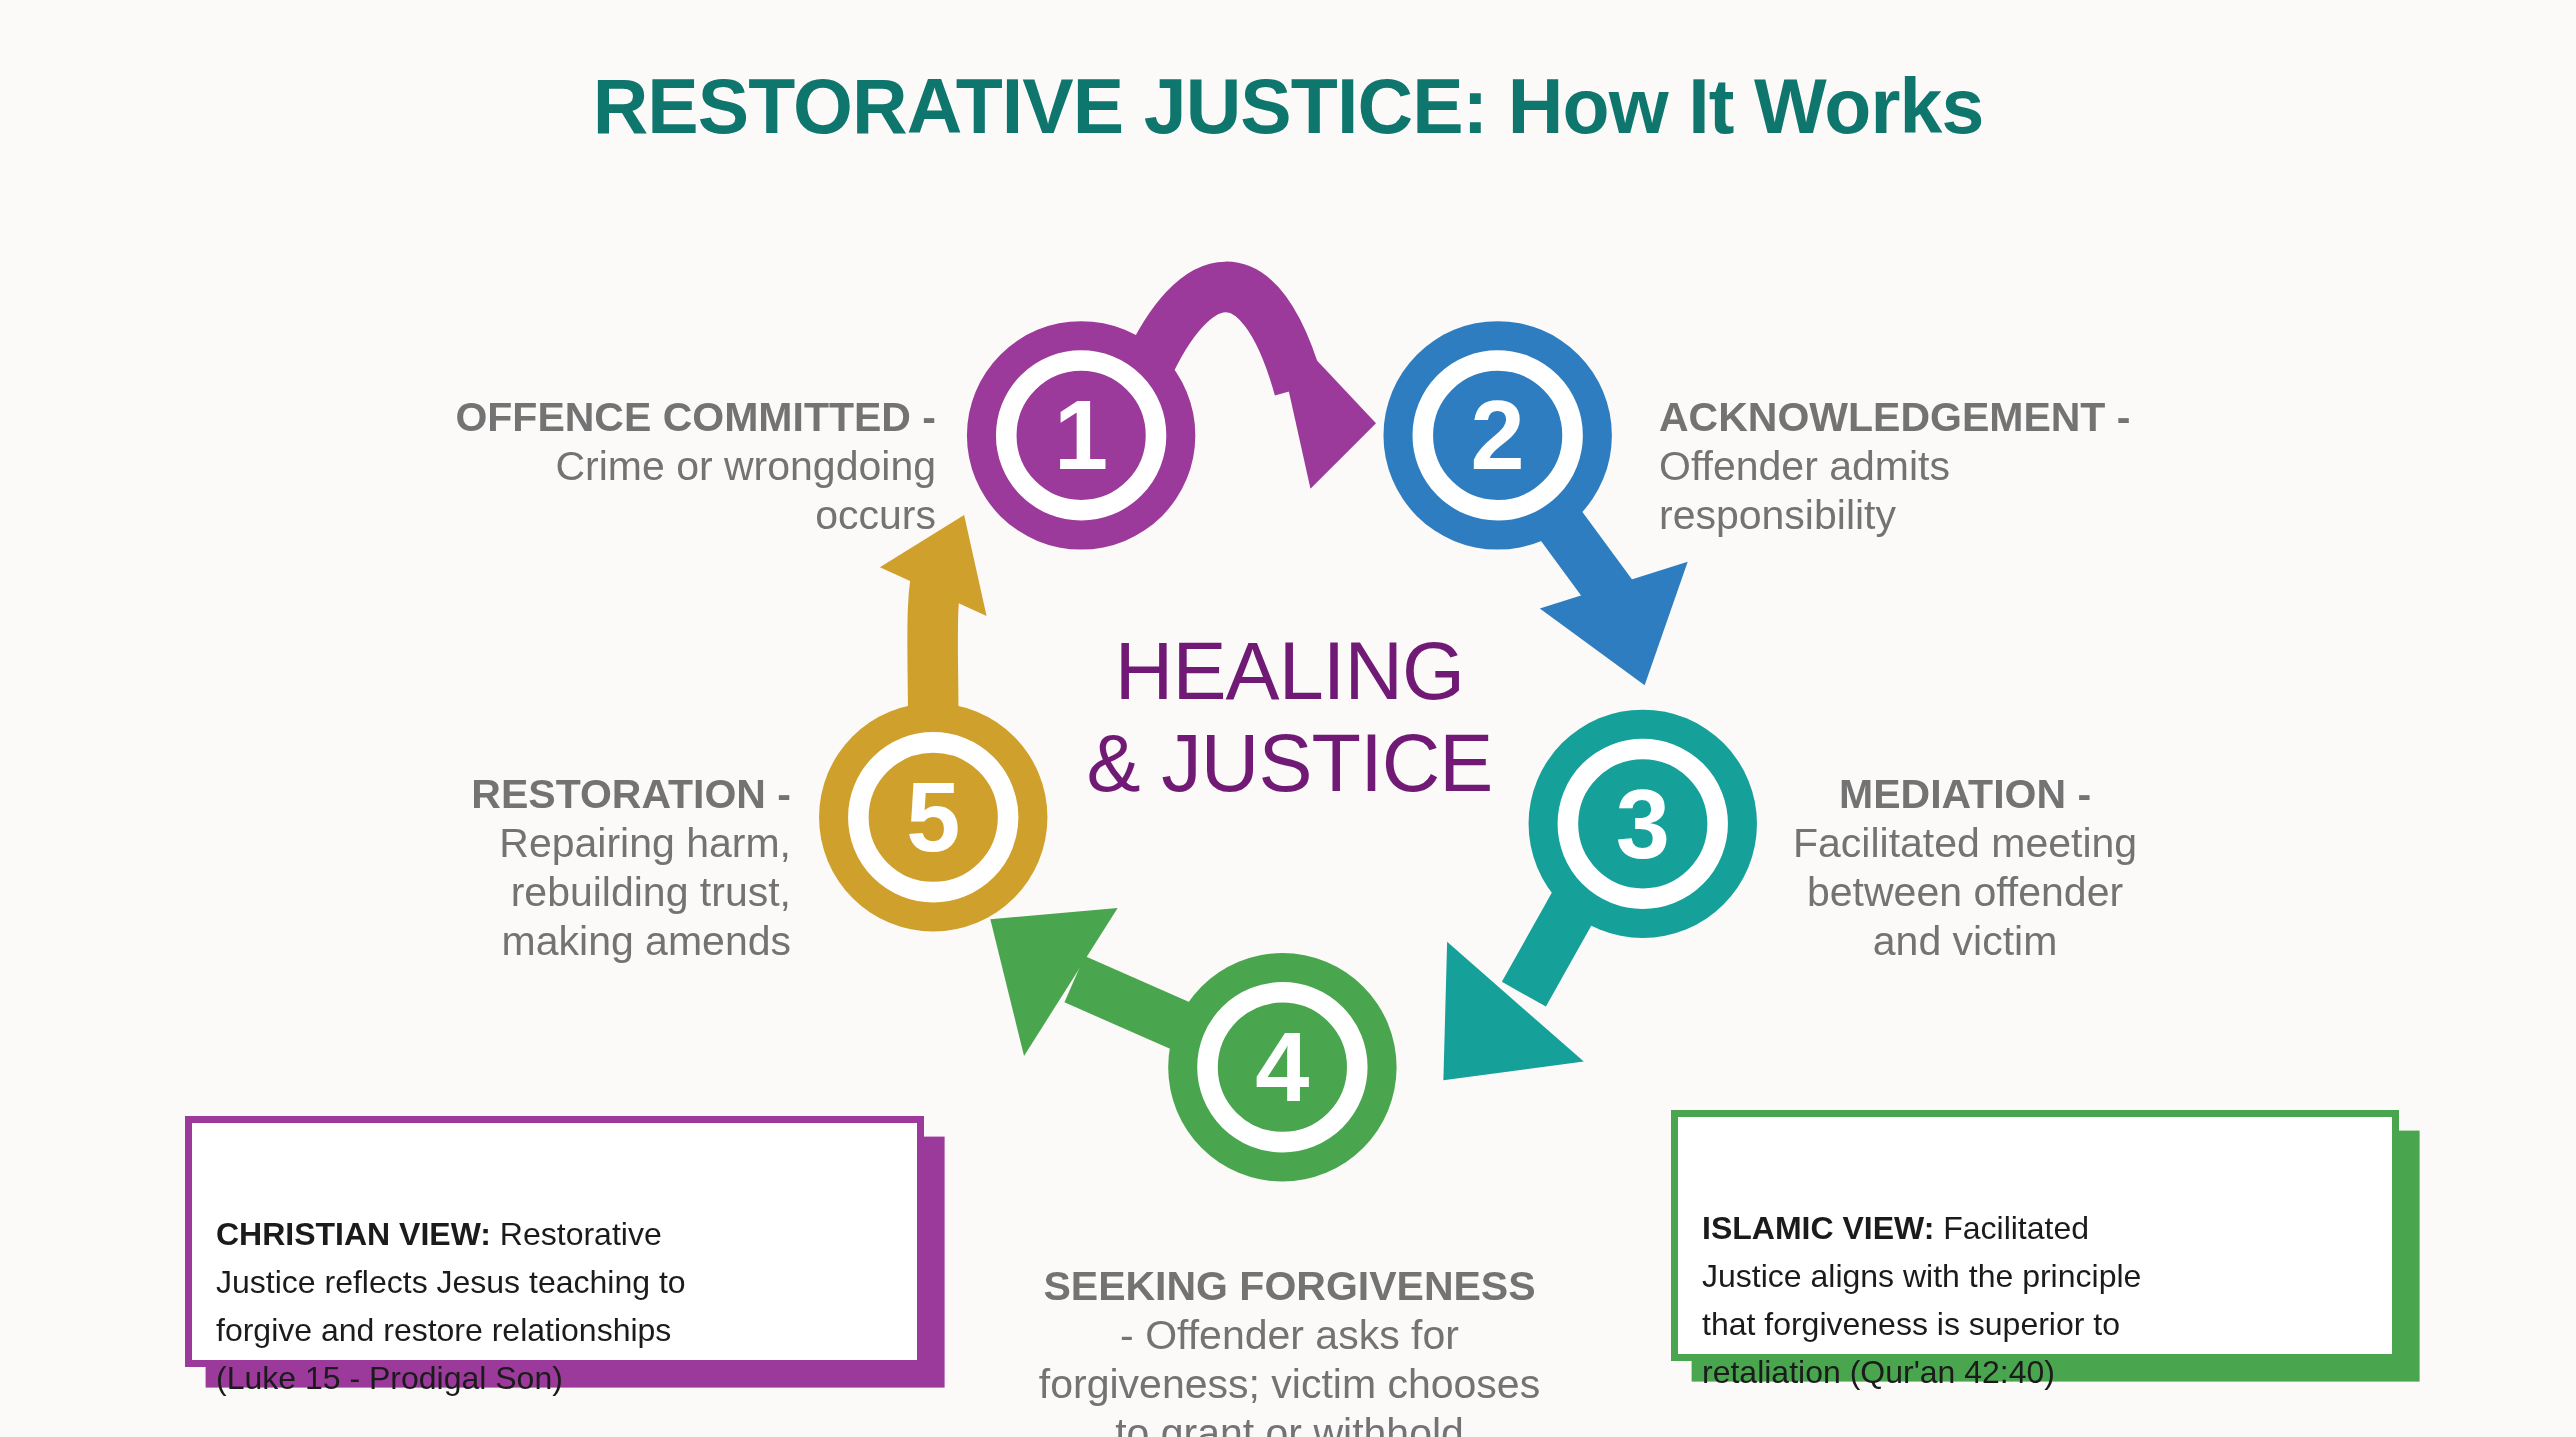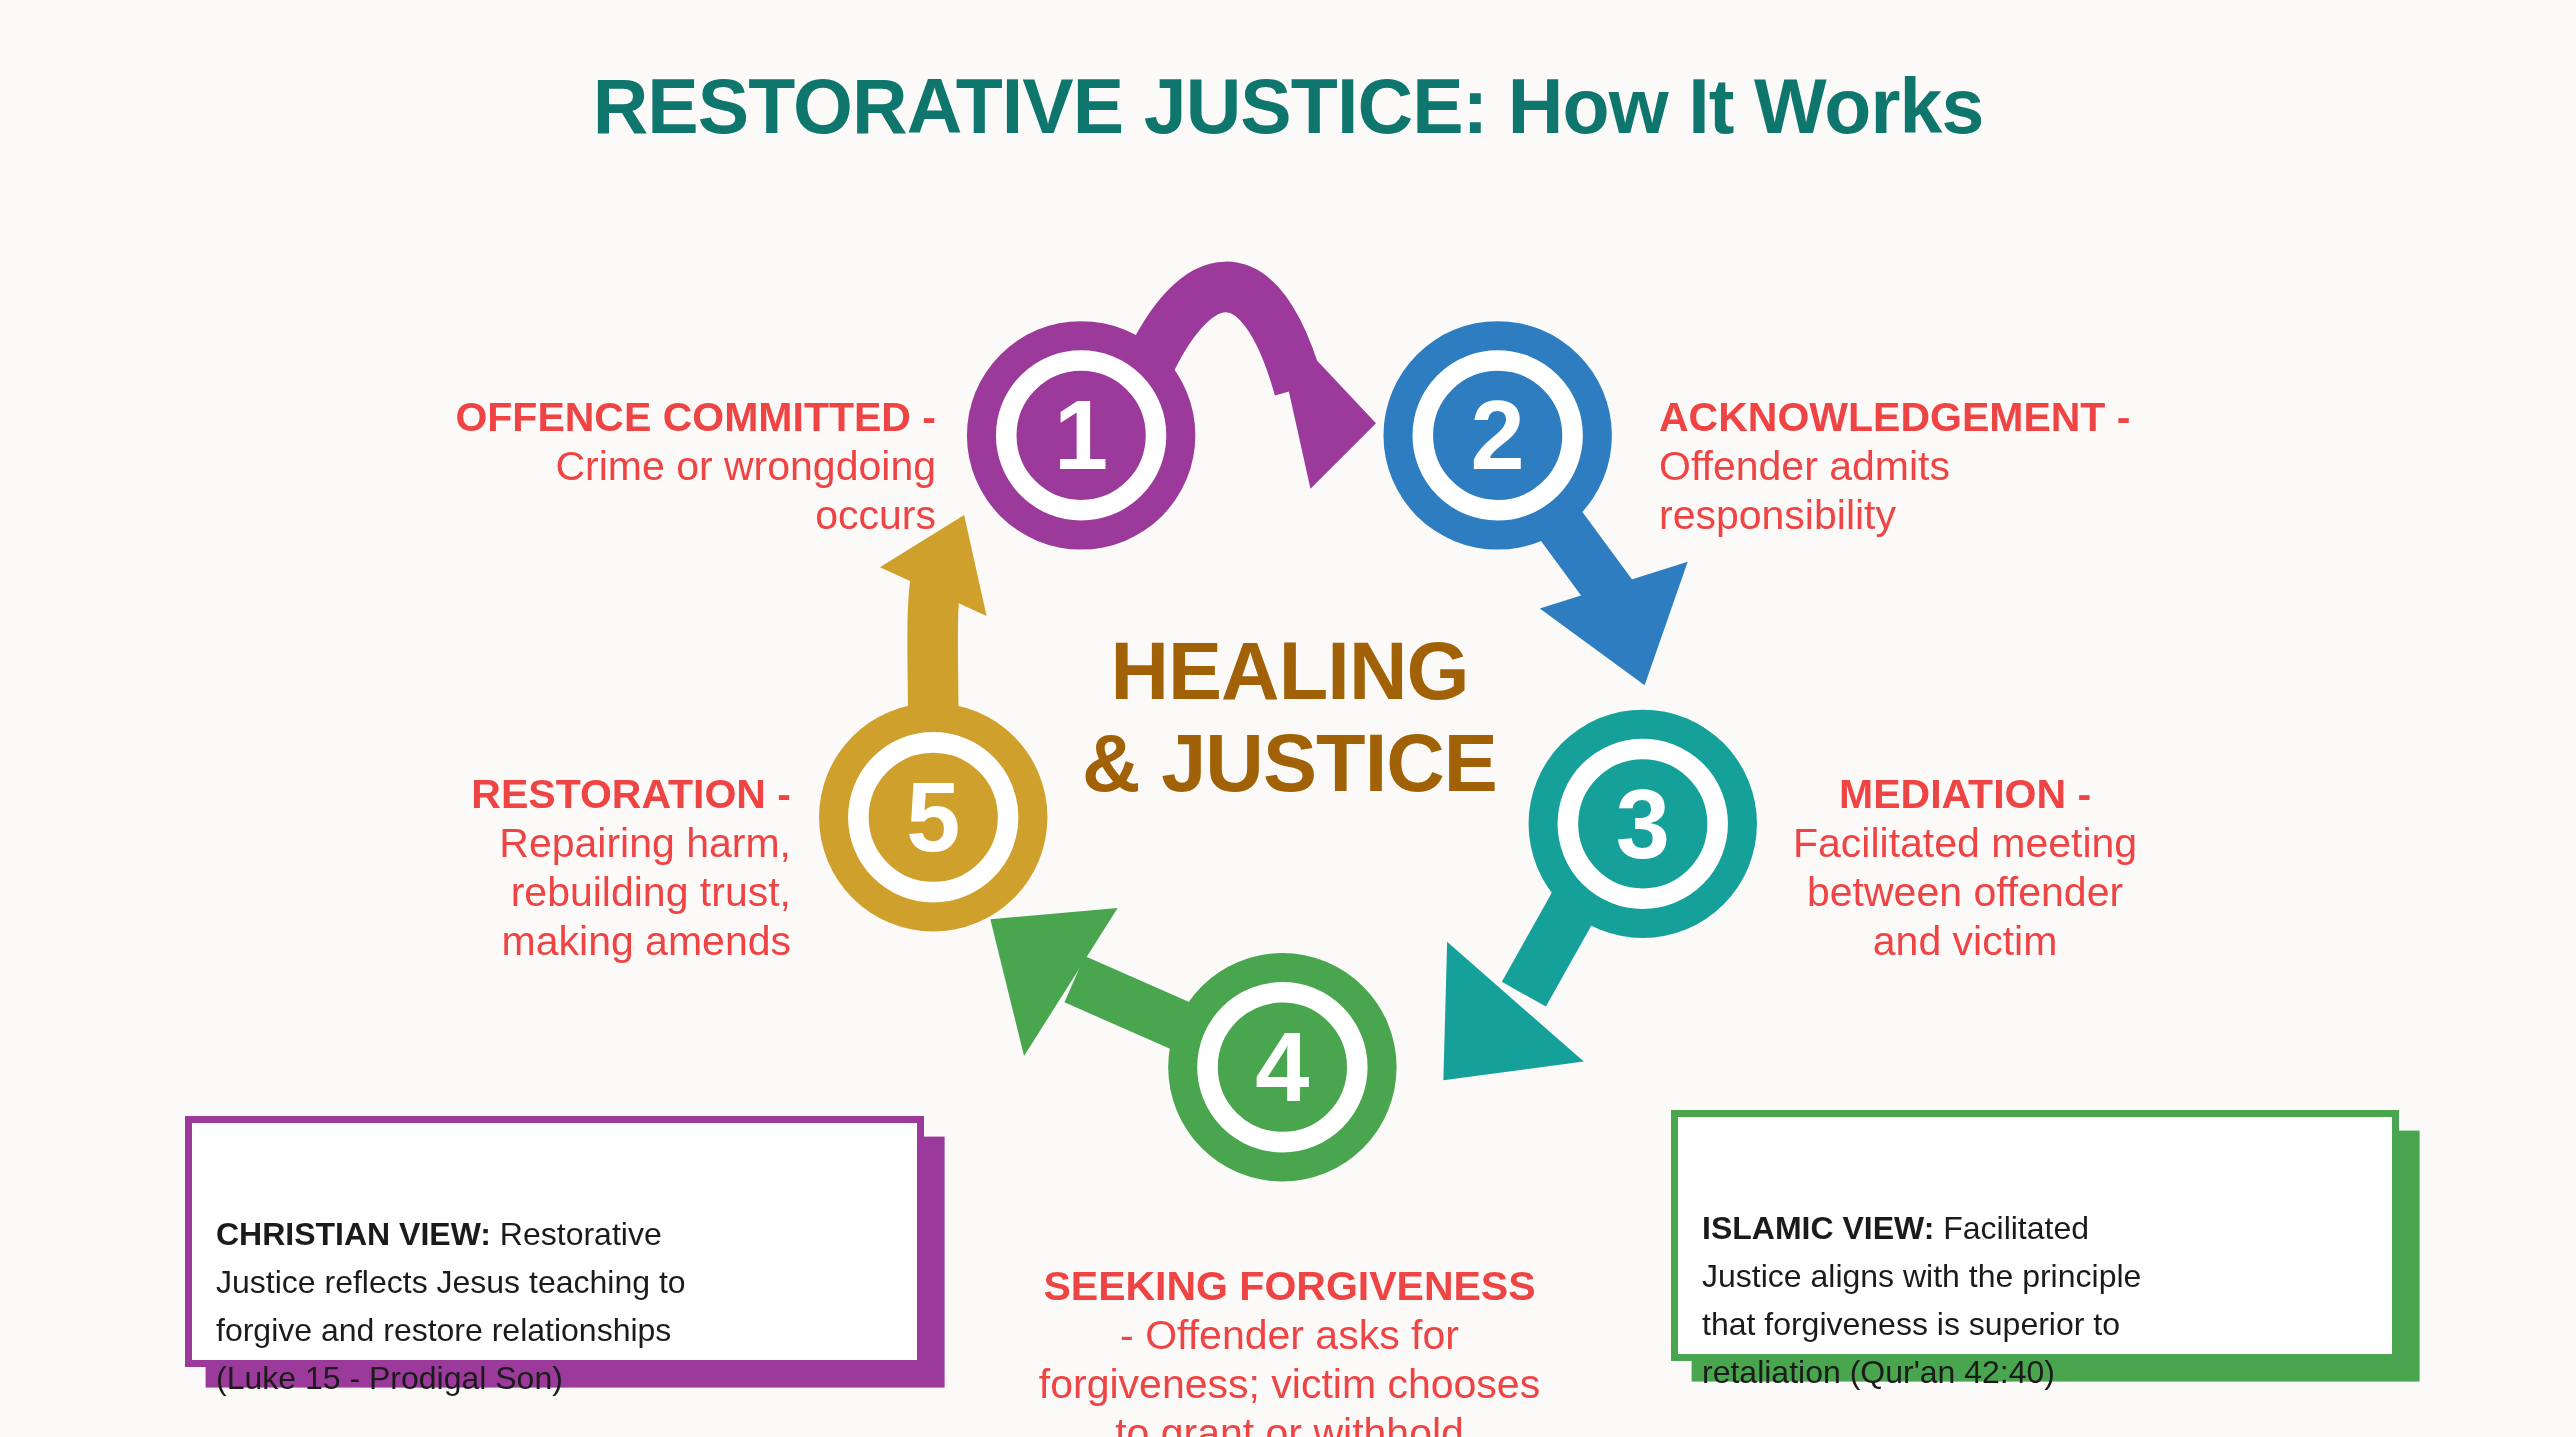--- a/index.html
+++ b/index.html
@@ -20,33 +20,33 @@
     color:#0f766e;
   }
   .diagram-svg{position:absolute;left:0;top:0;}
   .diagram-svg text.num{
     fill:#ffffff;font-weight:700;font-size:104px;
     text-anchor:middle;
     font-family:"Liberation Sans","DejaVu Sans",sans-serif;
   }
   .step-label{
     position:absolute;
-    color:#ef4444;
+    color:#737373;
     font-size:41px;line-height:49px;font-weight:500;
     white-space:pre-line;
   }
   .step-label .h{display:block;font-weight:800;}
   .align-right{text-align:right;}
   .align-left{text-align:left;}
   .align-center{text-align:center;}
   .center-label{
     position:absolute;left:887px;top:625px;width:805px;
     text-align:center;
-    font-size:81px;line-height:92px;font-weight:700;
-    color:#a16207;
+    font-size:81px;line-height:92px;font-weight:400;
+    color:#701a75;
     white-space:pre-line;letter-spacing:-0.9px;
   }
   .callout{
     position:absolute;
     background:#ffffff;
     border:7.5px solid var(--accent);
     box-shadow:20.6px 20.6px 0 0 var(--accent);
     box-sizing:border-box;
   }
   .callout-text{

